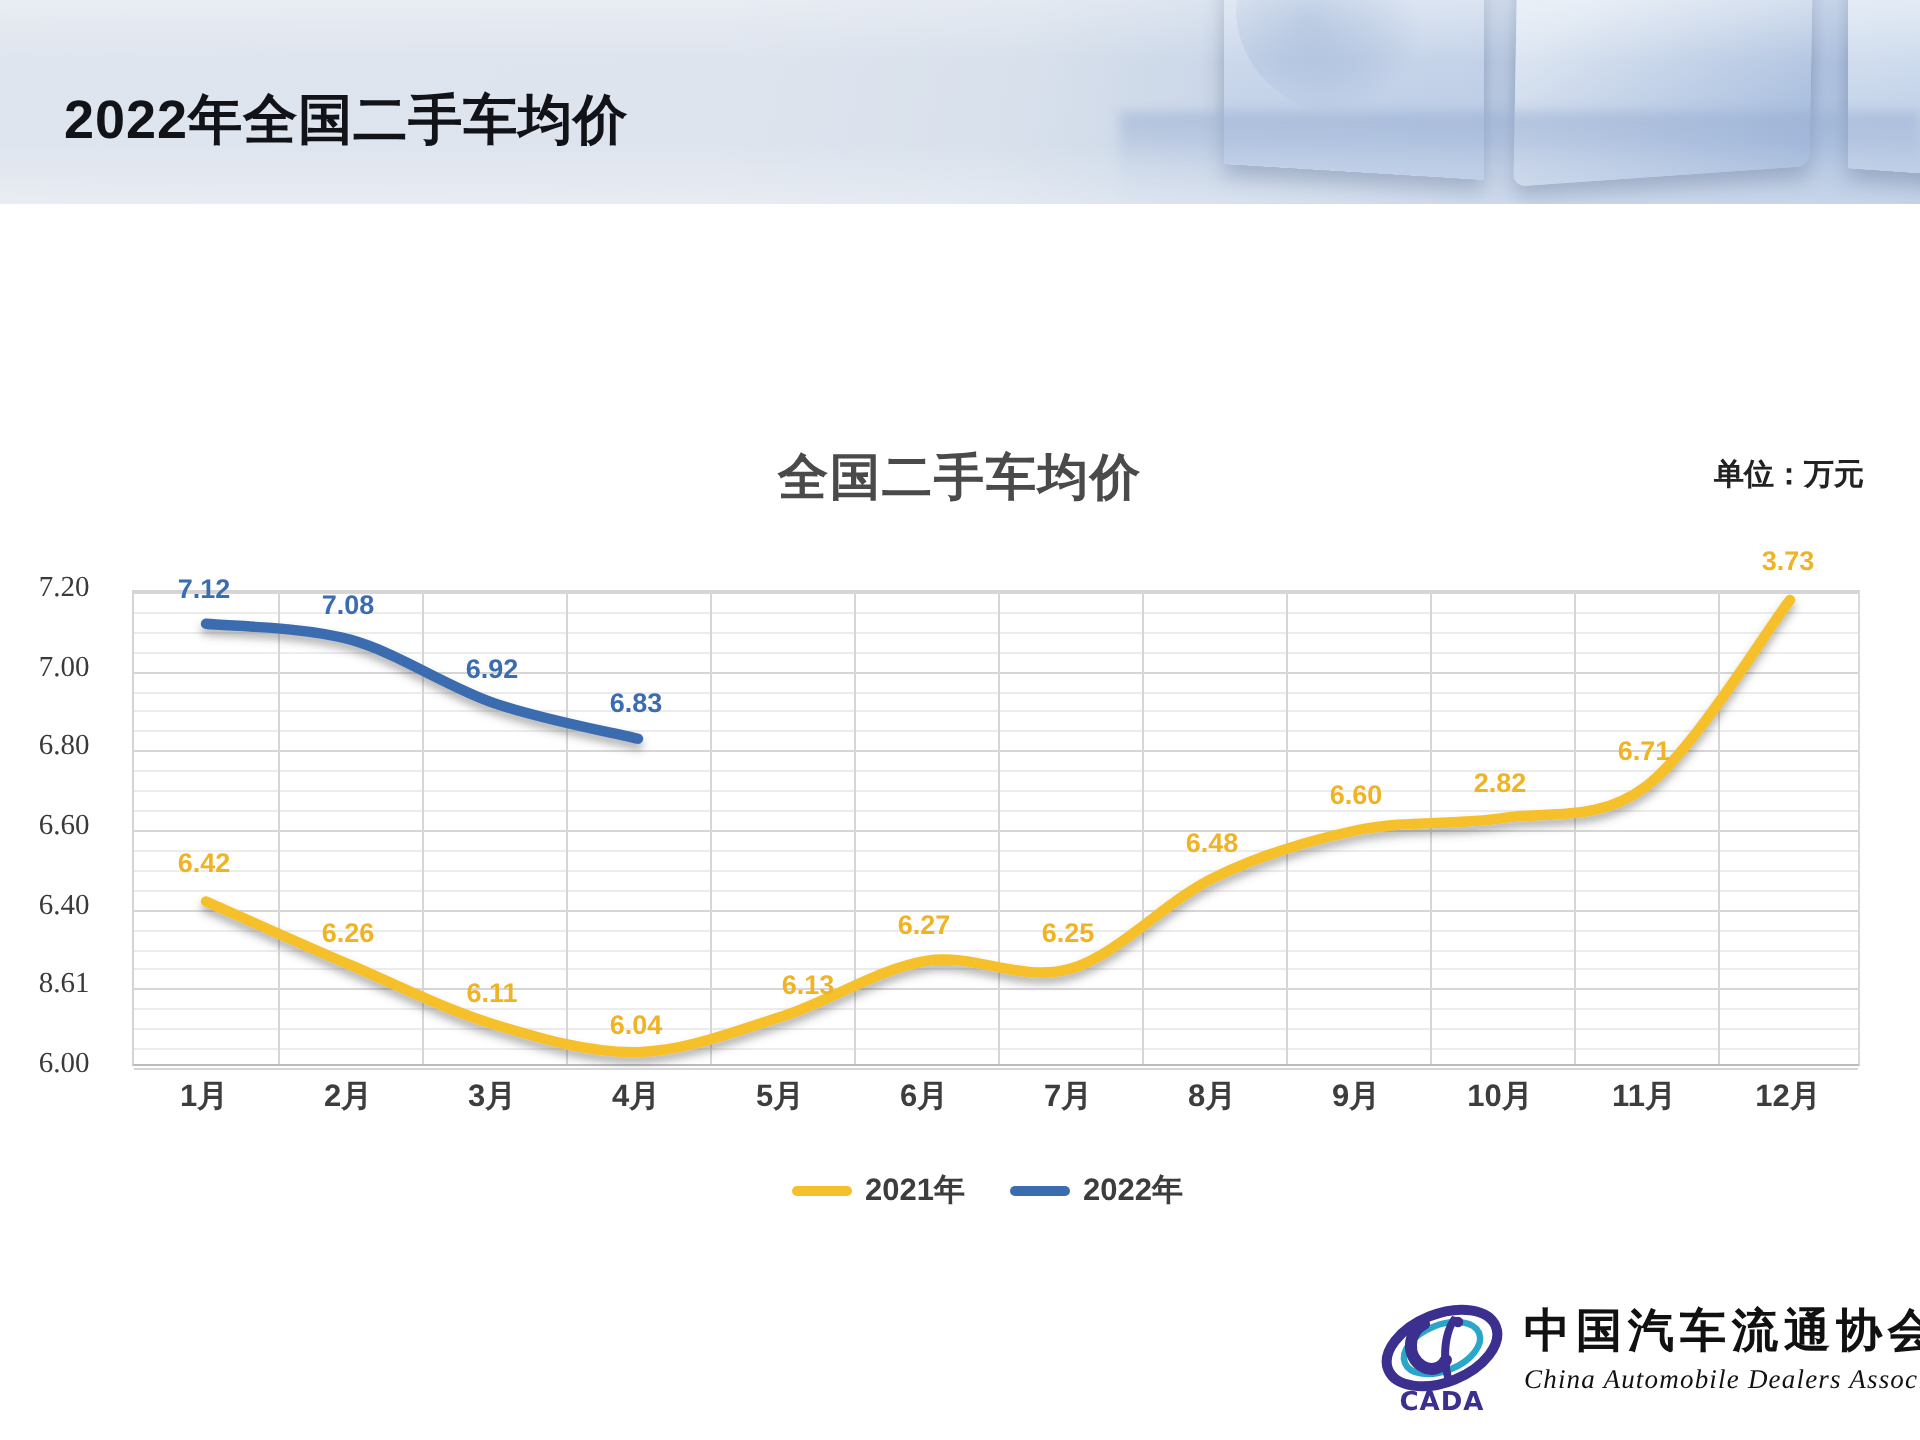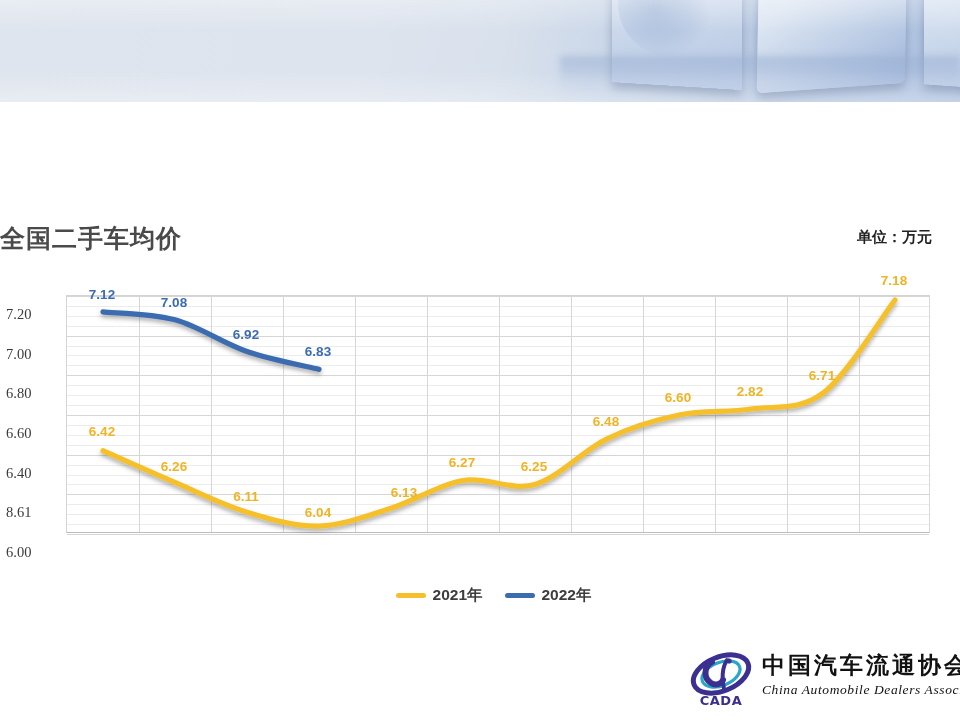--- a/index.html
+++ b/index.html
@@ -60,21 +60,21 @@
   #slide-title {
     position: absolute; left: 32px; top: 42px;
     font-size: 27px; font-weight: bold; color: #111318;
     letter-spacing: .5px;
     white-space: nowrap;
   }
 
   
   #chart-title {
     position: absolute; left: 0; top: 222px; width: 960px;
-    text-align: left;
+    text-align: center;
     font-size: 25px; font-weight: bold; color: #4a4a4a;
     letter-spacing: 1px;
   }
   #unit-label {
     position: absolute; right: 28px; top: 228px;
     font-size: 15px; font-weight: bold; color: #222;
     white-space: nowrap;
   }
 
   #plot-wrap {
@@ -93,24 +93,23 @@
     position: absolute; left: 0; top: 0; right: 0; bottom: 0;
   }
   .hline { position: absolute; left: 0; right: 0; height: 1px; }
   .hline.minor { background: #ececec; }
   .hline.major { background: #d6d6d6; }
   .vline { position: absolute; top: 0; bottom: 0; width: 1px; background: #d6d6d6; }
 
   #series-svg { position: absolute; left: 0; top: 0; }
 
   .ytick {
-    position: absolute; right: 0; width: 52px; text-align: left;
+    position: absolute; right: 0; width: 52px; text-align: center;
     font-size: 14.5px; color: #3a3a3a;
     font-family: "Liberation Serif", "DejaVu Serif", serif;
-    margin-top: 20px;
   }
   #y-axis { position: absolute; left: 0px; top: 15px; width: 58px; height: 238px; }
 
   #x-axis {
     position: absolute; left: 66px; top: 258px; width: 864px; height: 30px;
   }
   .xtick {
     position: absolute; top: 0; transform: translateX(-50%);
     font-size: 15.5px; font-weight: bold; color: #3d3d3d;
     white-space: nowrap;
@@ -153,20 +152,21 @@
 
 <div id="slide">
 
   <div id="header-band">
     <div class="cube c1"></div>
     <div class="cube c2"></div>
     <div class="cube c3"></div>
     <div id="band-floor"></div>
     <div id="band-sheen"></div>
   </div>
+  <div id="slide-title">2022年全国二手车均价</div>
 
   <div id="chart-title">全国二手车均价</div>
   <div id="unit-label">单位：万元</div>
 
   <div id="plot-wrap">
     <div id="y-axis">
         <div class="ytick" style="top: 229px;">6.00</div>
         <div class="ytick" style="top: 189.333px;">8.61</div>
         <div class="ytick" style="top: 149.667px;">6.40</div>
         <div class="ytick" style="top: 110px;">6.60</div>
@@ -220,32 +220,46 @@
       <svg id="series-svg" width="864" height="238" viewBox="0 0 864 238">
           <defs>
             <filter id="ln-shadow" x="-20%" y="-40%" width="140%" height="220%">
               <feDropShadow dx="0" dy="3" stdDeviation="2.2" flood-color="#555" flood-opacity="0.45"></feDropShadow>
             </filter>
           </defs>
           <path d="M 36 154.70000000000005 C 48 159.98888888888894, 84 176.1861111111112, 108 186.4333333333334 C 132 196.6805555555556, 156 208.91111111111107, 180 216.18333333333328 C 204 223.4555555555555, 228 230.72777777777776, 252 230.06666666666666 C 276 229.40555555555557, 300 219.81944444444446, 324 212.2166666666667 C 348 204.61388888888894, 372 188.41666666666677, 396 184.4500000000001 C 420 180.48333333333343, 444 195.35833333333338, 468 188.41666666666669 C 492 181.475, 516 154.36944444444435, 540 142.79999999999993 C 564 131.2305555555555, 588 123.95833333333341, 612 119.0000000000001 C 636 114.04166666666679, 660 116.68611111111117, 684 113.05000000000005 C 708 109.41388888888893, 732 115.36388888888891, 756 97.18333333333337 C 780 79.00277777777782, 816 19.502777777777858, 828 3.966666666666754" fill="none" stroke="#F5C02B" stroke-width="5.2" stroke-linecap="round" stroke-linejoin="round" filter="url(#ln-shadow)"></path>
           <path d="M 36 15.866666666666703 C 48 17.188888888888922, 84 17.1888888888889, 108 23.80000000000001 C 132 30.411111111111122, 156 47.269444444444474, 180 55.53333333333336 C 204 63.797222222222246, 240 70.40833333333333, 252 73.38333333333333" fill="none" stroke="#3B6CB0" stroke-width="5.2" stroke-linecap="round" stroke-linejoin="round" filter="url(#ln-shadow)"></path>
         </svg>
     </div>
+    <div id="x-axis">
+        <div class="xtick" style="left: 36px;">1月</div>
+        <div class="xtick" style="left: 108px;">2月</div>
+        <div class="xtick" style="left: 180px;">3月</div>
+        <div class="xtick" style="left: 252px;">4月</div>
+        <div class="xtick" style="left: 324px;">5月</div>
+        <div class="xtick" style="left: 396px;">6月</div>
+        <div class="xtick" style="left: 468px;">7月</div>
+        <div class="xtick" style="left: 540px;">8月</div>
+        <div class="xtick" style="left: 612px;">9月</div>
+        <div class="xtick" style="left: 684px;">10月</div>
+        <div class="xtick" style="left: 756px;">11月</div>
+        <div class="xtick" style="left: 828px;">12月</div>
+      </div>
   <div class="dlabel s2021" style="left: 102px; top: 143.7px;">6.42</div>
       <div class="dlabel s2021" style="left: 174px; top: 179.433px;">6.26</div>
       <div class="dlabel s2021" style="left: 246px; top: 209.183px;">6.11</div>
       <div class="dlabel s2021" style="left: 318px; top: 225.067px;">6.04</div>
       <div class="dlabel s2021" style="left: 404px; top: 205.217px;">6.13</div>
       <div class="dlabel s2021" style="left: 462px; top: 175.45px;">6.27</div>
       <div class="dlabel s2021" style="left: 534px; top: 179.417px;">6.25</div>
       <div class="dlabel s2021" style="left: 606px; top: 133.8px;">6.48</div>
       <div class="dlabel s2021" style="left: 678px; top: 110px;">6.60</div>
       <div class="dlabel s2021" style="left: 750px; top: 104.05px;">2.82</div>
       <div class="dlabel s2021" style="left: 822px; top: 88.1833px;">6.71</div>
-      <div class="dlabel s2021" style="left: 894px; top: -7.03333px;">7.18</div>
+      <div class="dlabel s2021" style="left: 894px; top: -7.03333px;">3.73</div>
       <div class="dlabel s2022" style="left: 102px; top: 6.86667px;">7.12</div>
       <div class="dlabel s2022" style="left: 174px; top: 14.8px;">7.08</div>
       <div class="dlabel s2022" style="left: 246px; top: 46.5333px;">6.92</div>
       <div class="dlabel s2022" style="left: 318px; top: 64.3833px;">6.83</div>
     </div>
 
   <div id="legend">
       <div class="legend-item">
         <span class="legend-swatch" style="background: rgb(245, 192, 43);"></span>
         <span class="legend-text">2021年</span>

